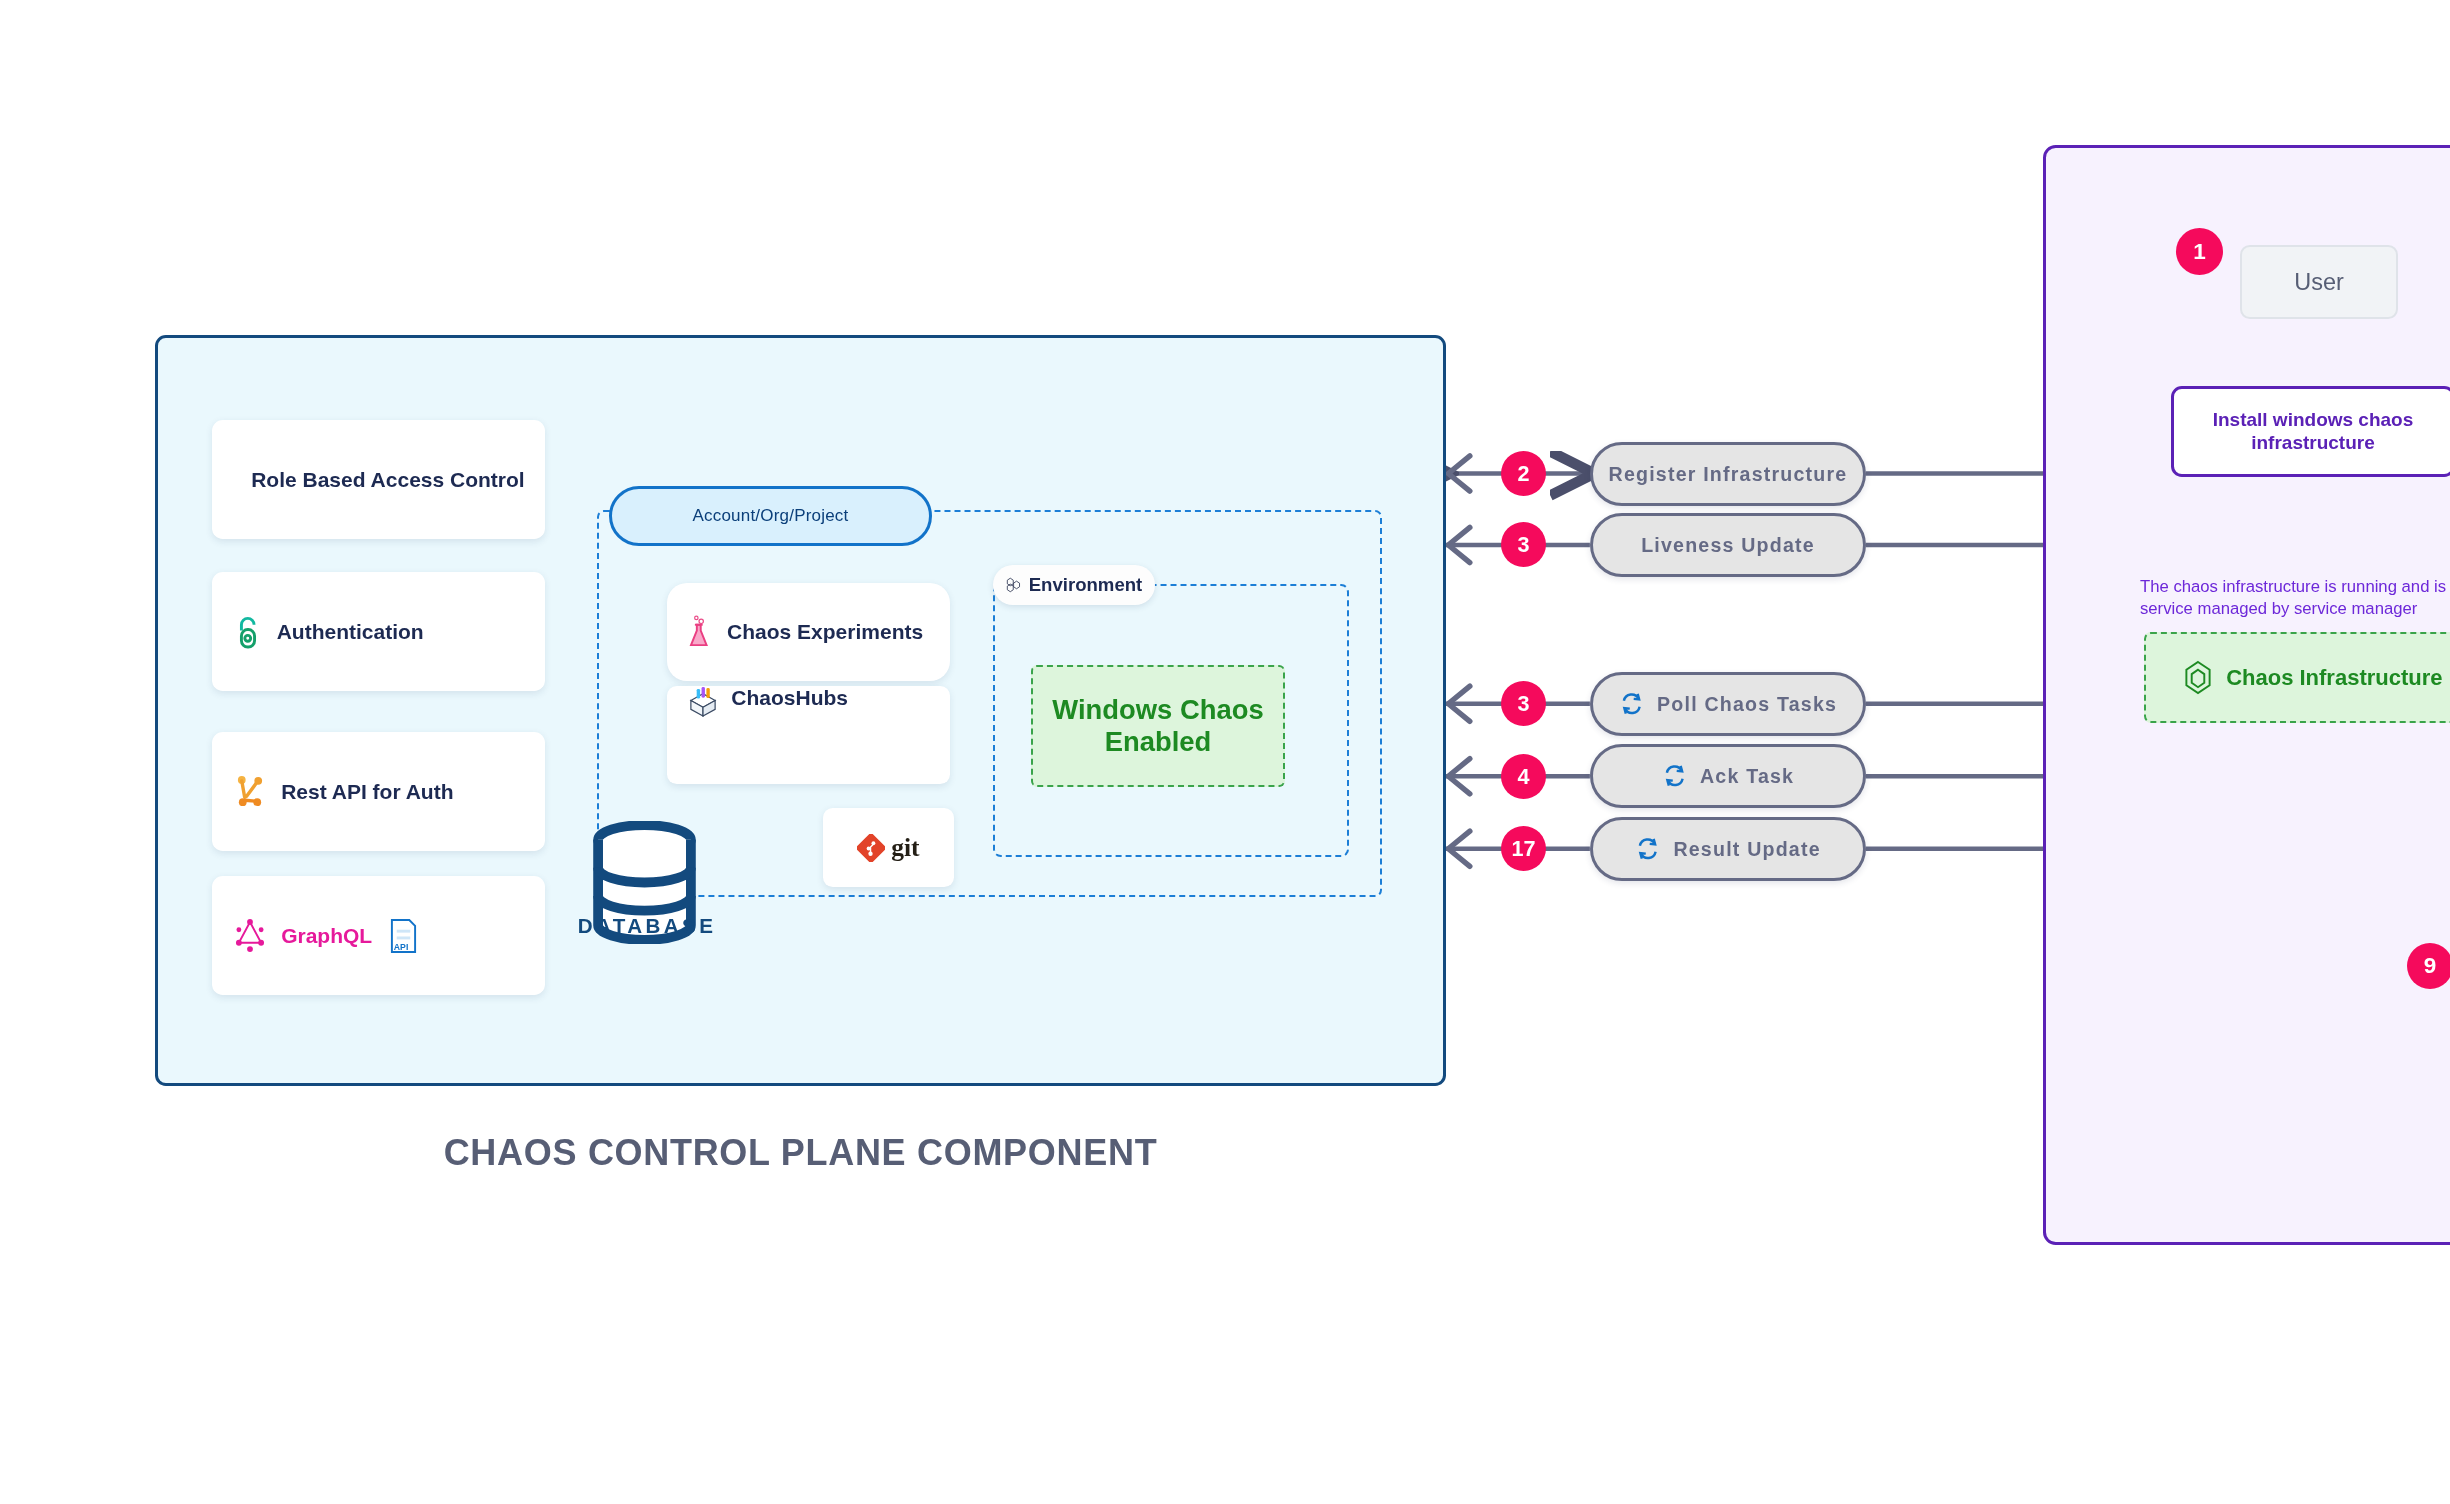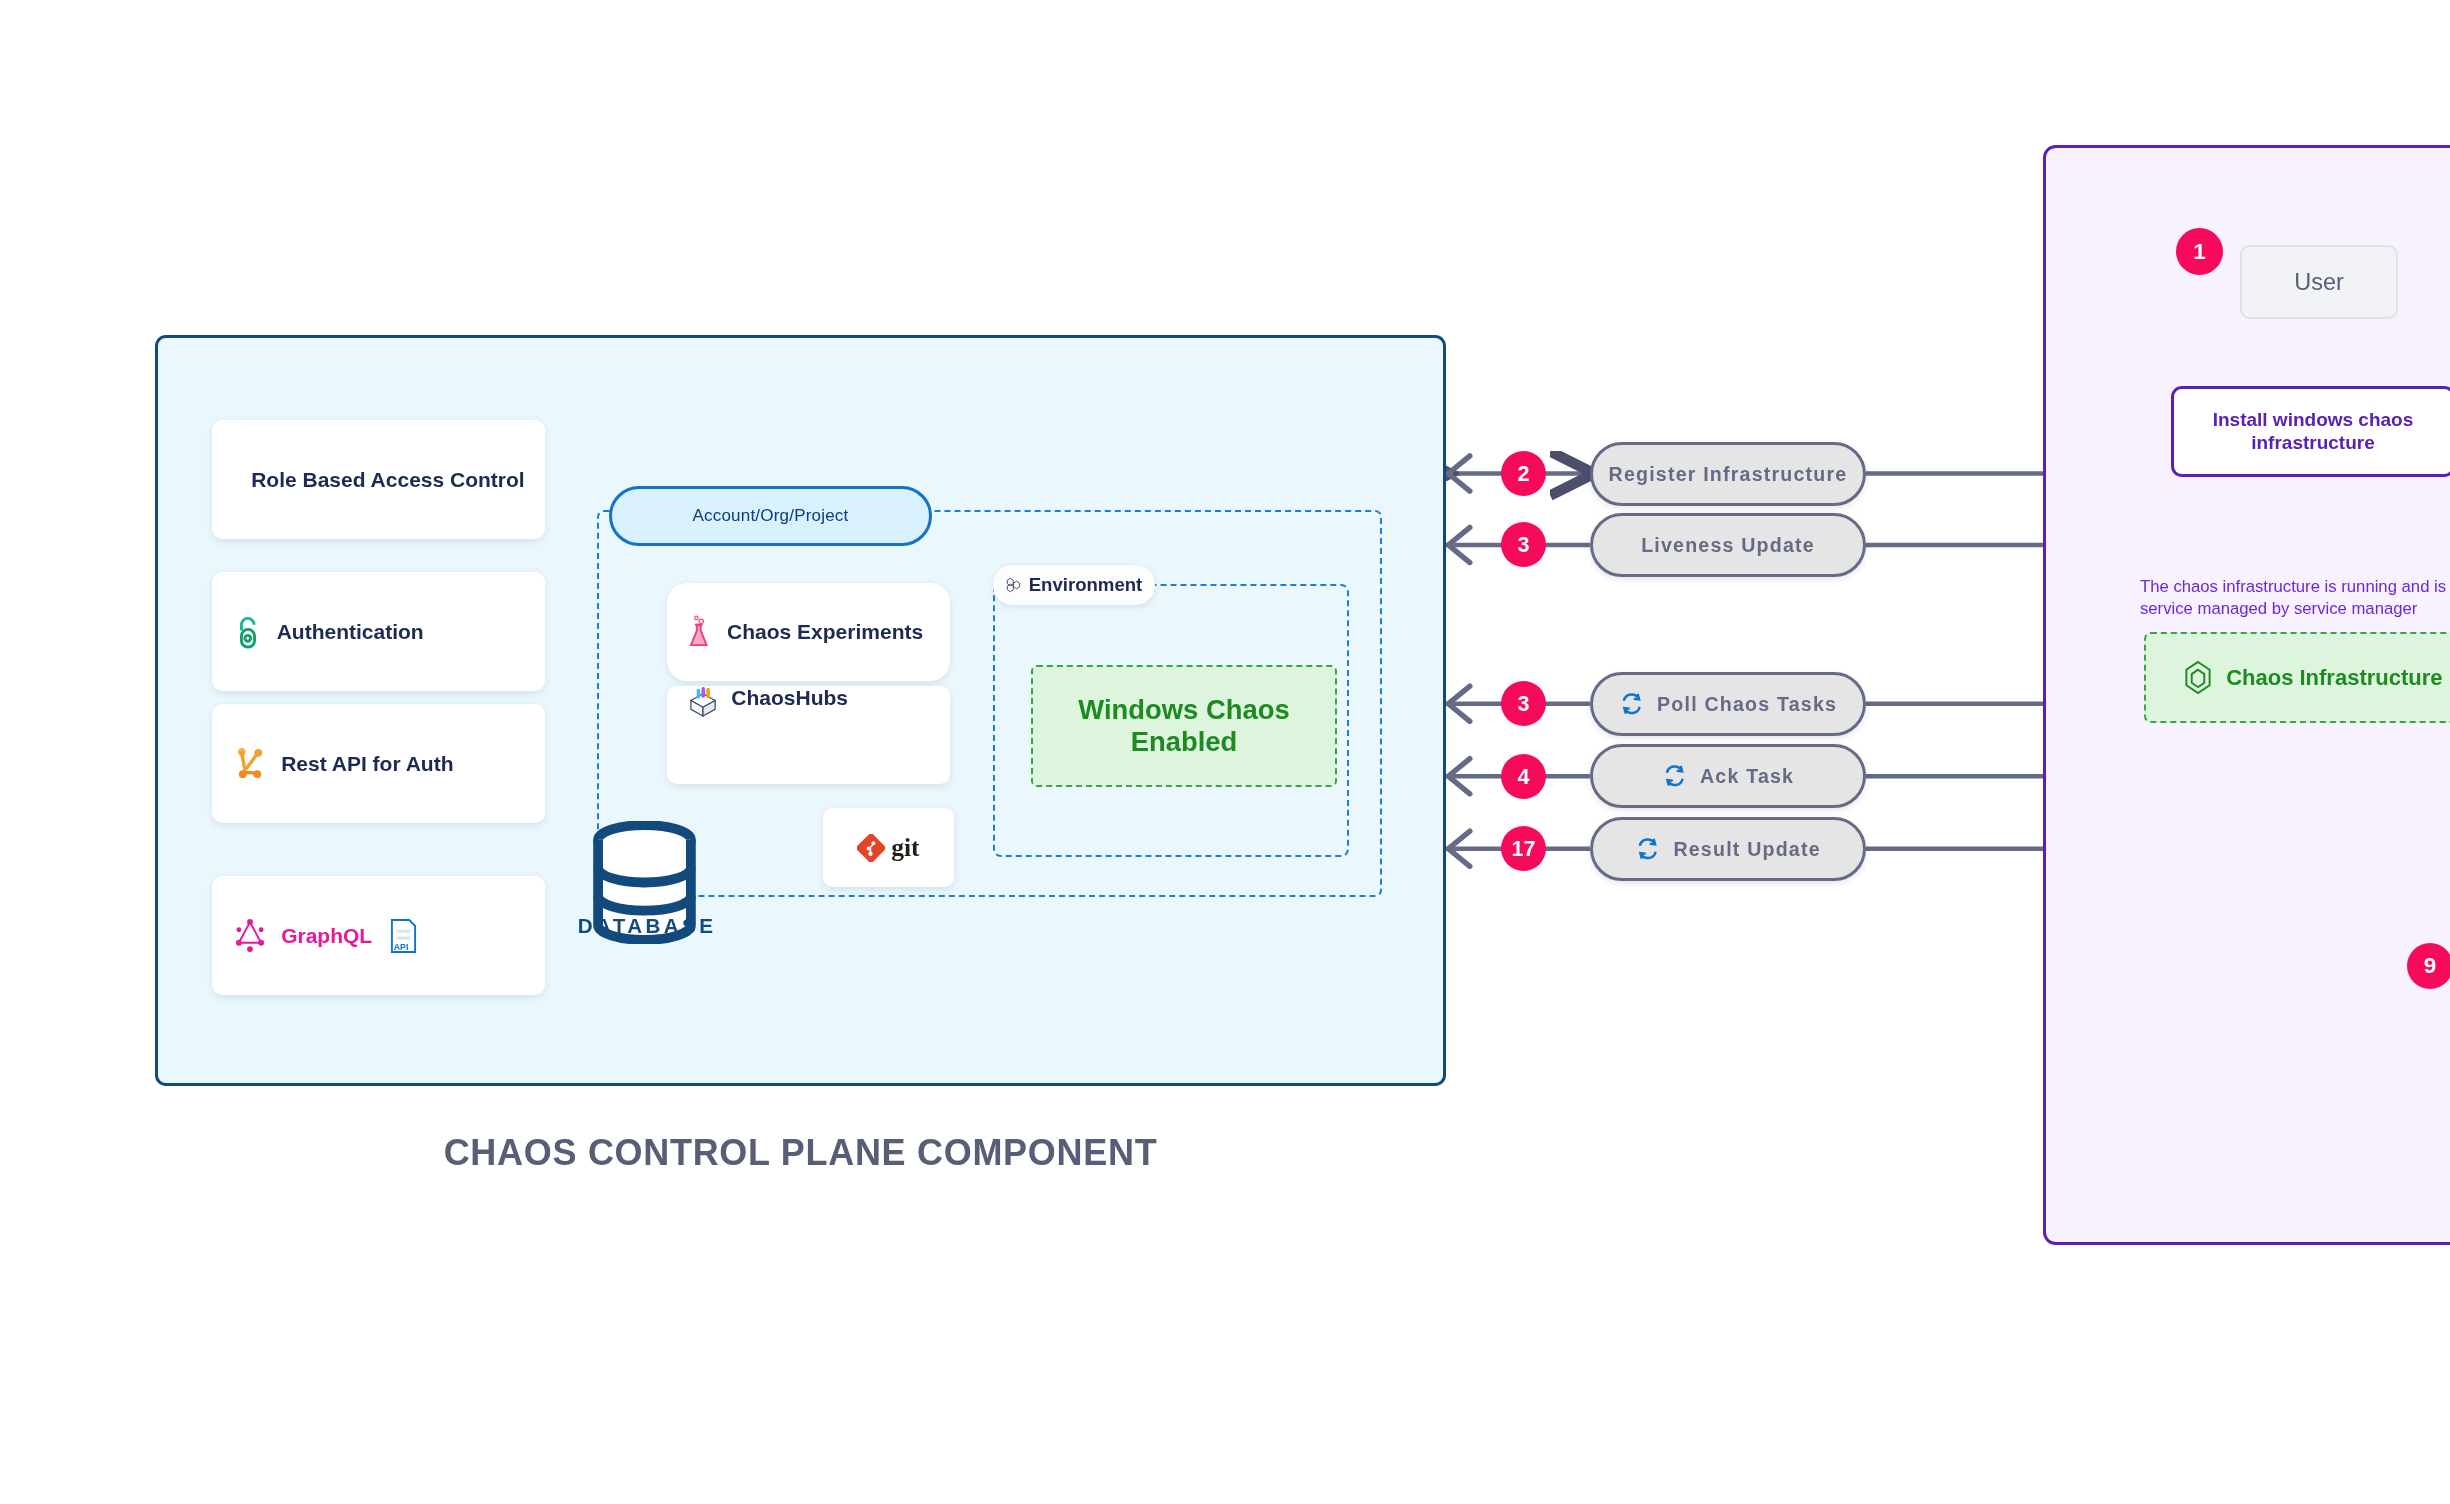--- a/index.html
+++ b/index.html
@@ -25,21 +25,21 @@
 
   .cp-card {
     position: absolute; background:#ffffff; border-radius: 10.8px;
     box-shadow: 0 2.5px 7.8px rgba(30,60,100,.10);
     display:flex; align-items:center; gap:16.7px; padding: 0 22.5px;
   }
   .cp-card .lbl { font-size: 21px; font-weight: 700; color:#1d2a52; white-space: nowrap; }
 
   #cp-rbac   { left: 212px; top: 420px;  width: 333px; height: 119px; }
   #cp-auth   { left: 212px; top: 572px; width: 333px; height: 119px; }
-  #cp-rest   { left: 212px; top: 704px; width: 333px; height: 119px; }
+  #cp-rest   { left: 212px; top: 732px; width: 333px; height: 119px; }
   #cp-gql    { left: 212px; top: 876px; width: 333px; height: 119px; }
   #cp-gql .lbl { color:#e6199b; font-weight:600;}
 
   
   #aop-region {
     position:absolute; left:597px; top:510px; width:785px; height:387px;
     border: 2.9px dashed #1c7ed6; border-radius: 6.9px; background: transparent;
   }
   #aop-pill {
     position:absolute; left:609px; top:486px; width:323px; height:60px;
@@ -65,21 +65,21 @@
     position:absolute; left:993px; top:584px; width:356px; height:273px;
     border:2.9px dashed #1c7ed6; border-radius:7.8px;
   }
   #env-pill {
     position:absolute; left:993px; top:565px; width:162px; height:40px;
     background:#fdfdfd; border-radius:20px; box-shadow:0 2px 5.9px rgba(30,60,100,.13);
     display:flex; align-items:center; gap:7.8px; padding:0 12.7px;
     font-size:18.6px; color:#1d2a52; font-weight:600;
   }
   #env-inner {
-    position:absolute; left:1031px; top:665px; width:306px; height:122px;
+    position:absolute; left:1031px; top:665px; width:254px; height:122px;
     background:#ddf5dc; border:2px dashed #3aa34a; border-radius:5.9px;
     display:flex; align-items:center; justify-content:center; text-align:center;
     color:#1d8a22; font-size:27.4px; font-weight:700; line-height:1.18;
   }
 
   
   #db { position:absolute; left:592px; top:821px; width:105px; height:123px; }
   #db-label { position:absolute; left:559px; top:914px; width:176px; text-align:center;
               font-size:20.6px; font-weight:700; letter-spacing:3.4px; color:#134a7e; }
   .conn-pill {

